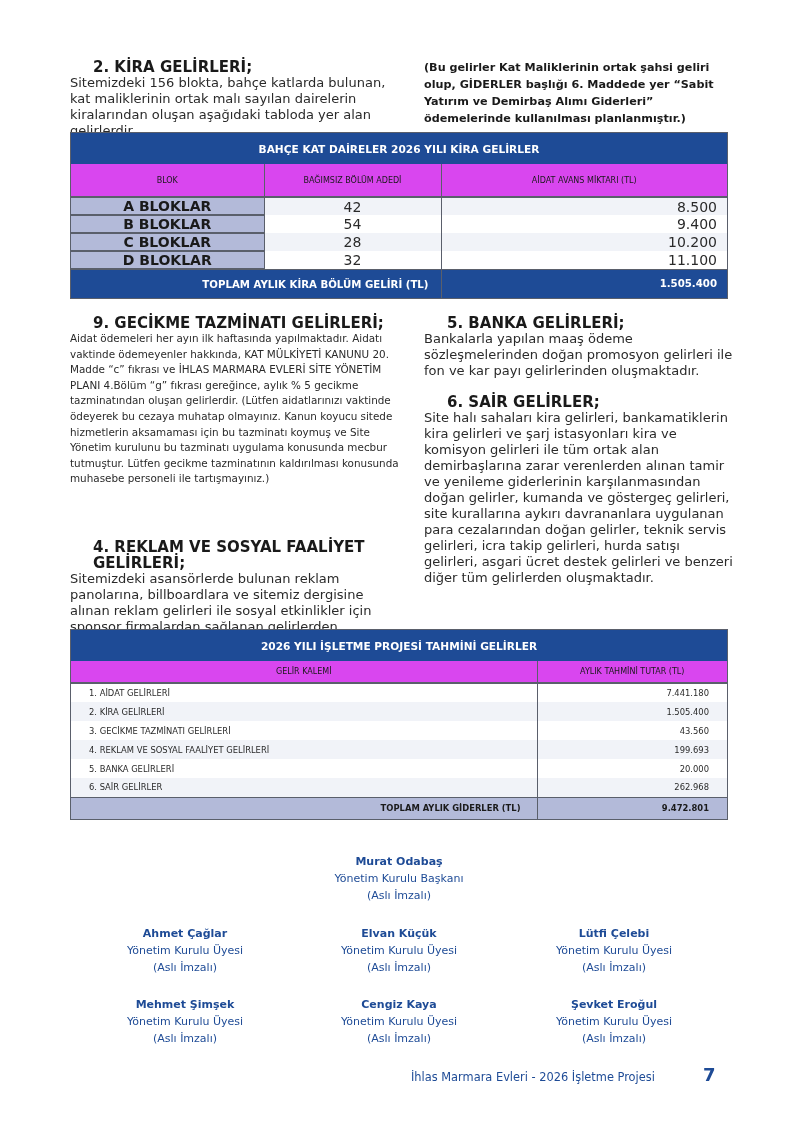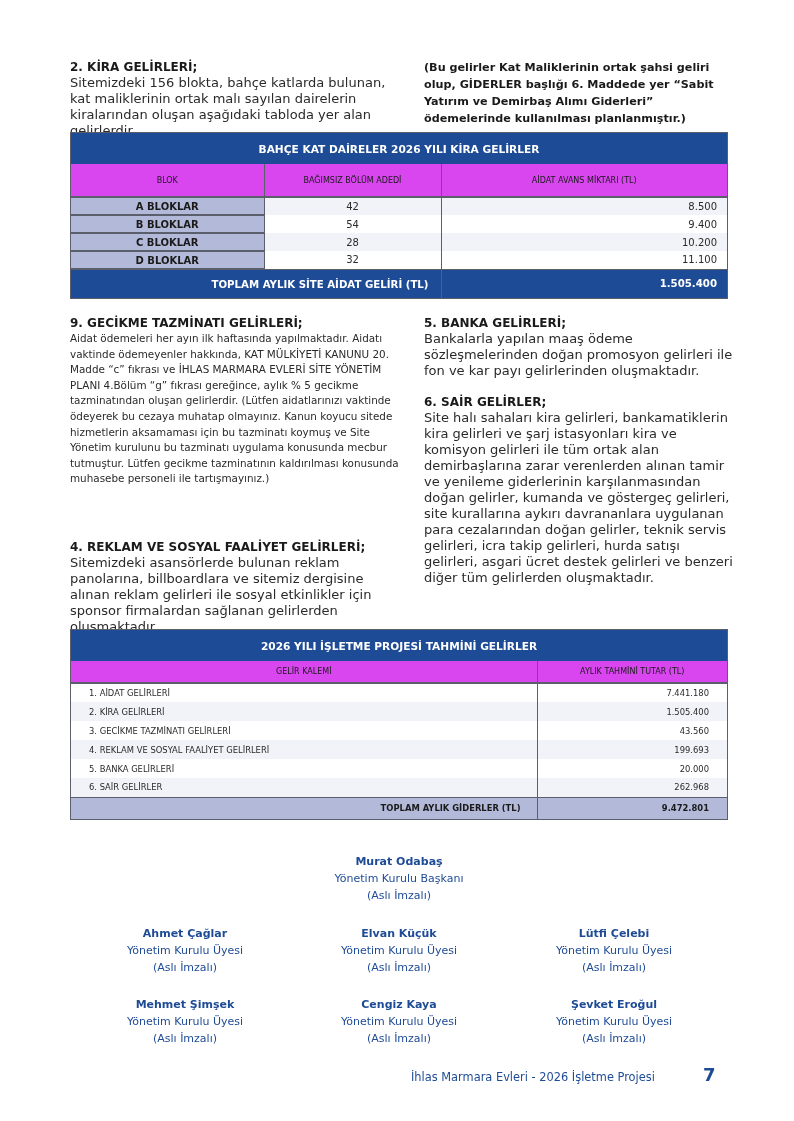--- a/index.html
+++ b/index.html
@@ -4,33 +4,33 @@
 <style>
   * { box-sizing: border-box; margin: 0; padding: 0; }
   html, body { width: 794px; height: 1121px; background: #ffffff; }
   body { font-family: "DejaVu Sans", sans-serif; color: #2a2a2a; position: relative; overflow: hidden; }
 
   .page { position: absolute; left: 0; top: 0; width: 794px; height: 1121px; }
 
   
   .sec2 { position: absolute; left: 70px; top: 59px; width: 320px; }
   .sec2-note { position: absolute; left: 424px; top: 59px; width: 310px; font-weight: bold; font-size: 11.2px; line-height: 17px; color: #1a1a1a; }
-  .heading { font-weight: bold; font-size: 12px; color: #1a1a1a; line-height: 16px; }
+  .heading { font-weight: bold; font-size: 15px; color: #1a1a1a; line-height: 16px; margin-left: 23px; }
   .para { font-size: 13px; line-height: 16px; color: #2a2a2a; }
 
   
   table { border-collapse: collapse; width: 100%; }
   .tbl-wrap { position: absolute; left: 70px; width: 658px; border: 1px solid #5a5f6b; }
   .t1 { top: 132px; }
   .t2 { top: 629px; }
 
   .t-title { background: #1e4b96; color: #ffffff; font-weight: bold; font-size: 10.6px; text-align: center; height: 31px; }
   .t-hdr th { background: #d946ef; color: #1a1a1a; font-weight: normal; font-size: 8px; height: 33px; border-right: 1px solid #5a5f6b; border-bottom: 2px solid #5a5f6b; }
   .t-hdr th:last-child { border-right: none; }
-  .t1 .row td { height: 18px; font-size: 10px; border-right: 1px solid #5a5f6b; }
+  .t1 .row td { height: 18px; font-size: 14px; border-right: 1px solid #5a5f6b; }
   .t1 .row td:last-child { border-right: none; }
   .t1 .row td.blok { background: #b3bad9; font-weight: bold; text-align: center; color: #1a1a1a; border-bottom: 2px solid #5a5f6b; }
   .t1 .row td.cnt { text-align: center; }
   .t1 .row td.amt { text-align: right; padding-right: 10px; }
   .t1 .row:nth-child(odd) td.cnt, .t1 .row:nth-child(odd) td.amt { background: #f1f3f8; }
   .t1 .row:nth-child(even) td.cnt, .t1 .row:nth-child(even) td.amt { background: #ffffff; }
   .t-total td { background: #1e4b96; color: #fff; font-weight: bold; font-size: 10.2px; height: 29px; border-top: 1px solid #5a5f6b; }
   .t-total td.lbl { text-align: right; padding-right: 12px; border-right: 1px solid #5a5f6b; }
   .t-total td.val { text-align: right; padding-right: 10px; }
 
@@ -105,21 +105,21 @@
           <td class="amt">10.200</td>
         </tr>
         <tr class="row">
           <td class="blok">D BLOKLAR</td>
           <td class="cnt">32</td>
           <td class="amt">11.100</td>
         </tr>
       </tbody>
       <tbody>
           <tr class="t-total">
-        <td colspan="2" class="lbl">TOPLAM AYLIK SİTE AİDAT GELİRİ (TL)</td>
+        <td colspan="2" class="lbl">TOPLAM AYLIK KİRA BÖLÜM GELİRİ (TL)</td>
         <td class="val">1.505.400</td>
       </tr>
     </tbody>
       </table>
   </div>
 
   <div class="col-left s3">
     <div class="heading">9. GECİKME TAZMİNATI GELİRLERİ;</div>
     <div class="para" style="font-size:10.4px;line-height:15.6px">Aidat ödemeleri her ayın ilk haftasında yapılmaktadır. Aidatı vaktinde ödemeyenler hakkında, KAT MÜLKİYETİ KANUNU 20. Madde “c” fıkrası ve İHLAS MARMARA EVLERİ SİTE YÖNETİM PLANI 4.Bölüm “g” fıkrası gereğince, aylık % 5 gecikme tazminatından oluşan gelirlerdir. (Lütfen aidatlarınızı vaktinde ödeyerek bu cezaya muhatap olmayınız. Kanun koyucu sitede hizmetlerin aksamaması için bu tazminatı koymuş ve Site Yönetim kurulunu bu tazminatı uygulama konusunda mecbur tutmuştur. Lütfen gecikme tazminatının kaldırılması konusunda muhasebe personeli ile tartışmayınız.)</div>
   </div>

